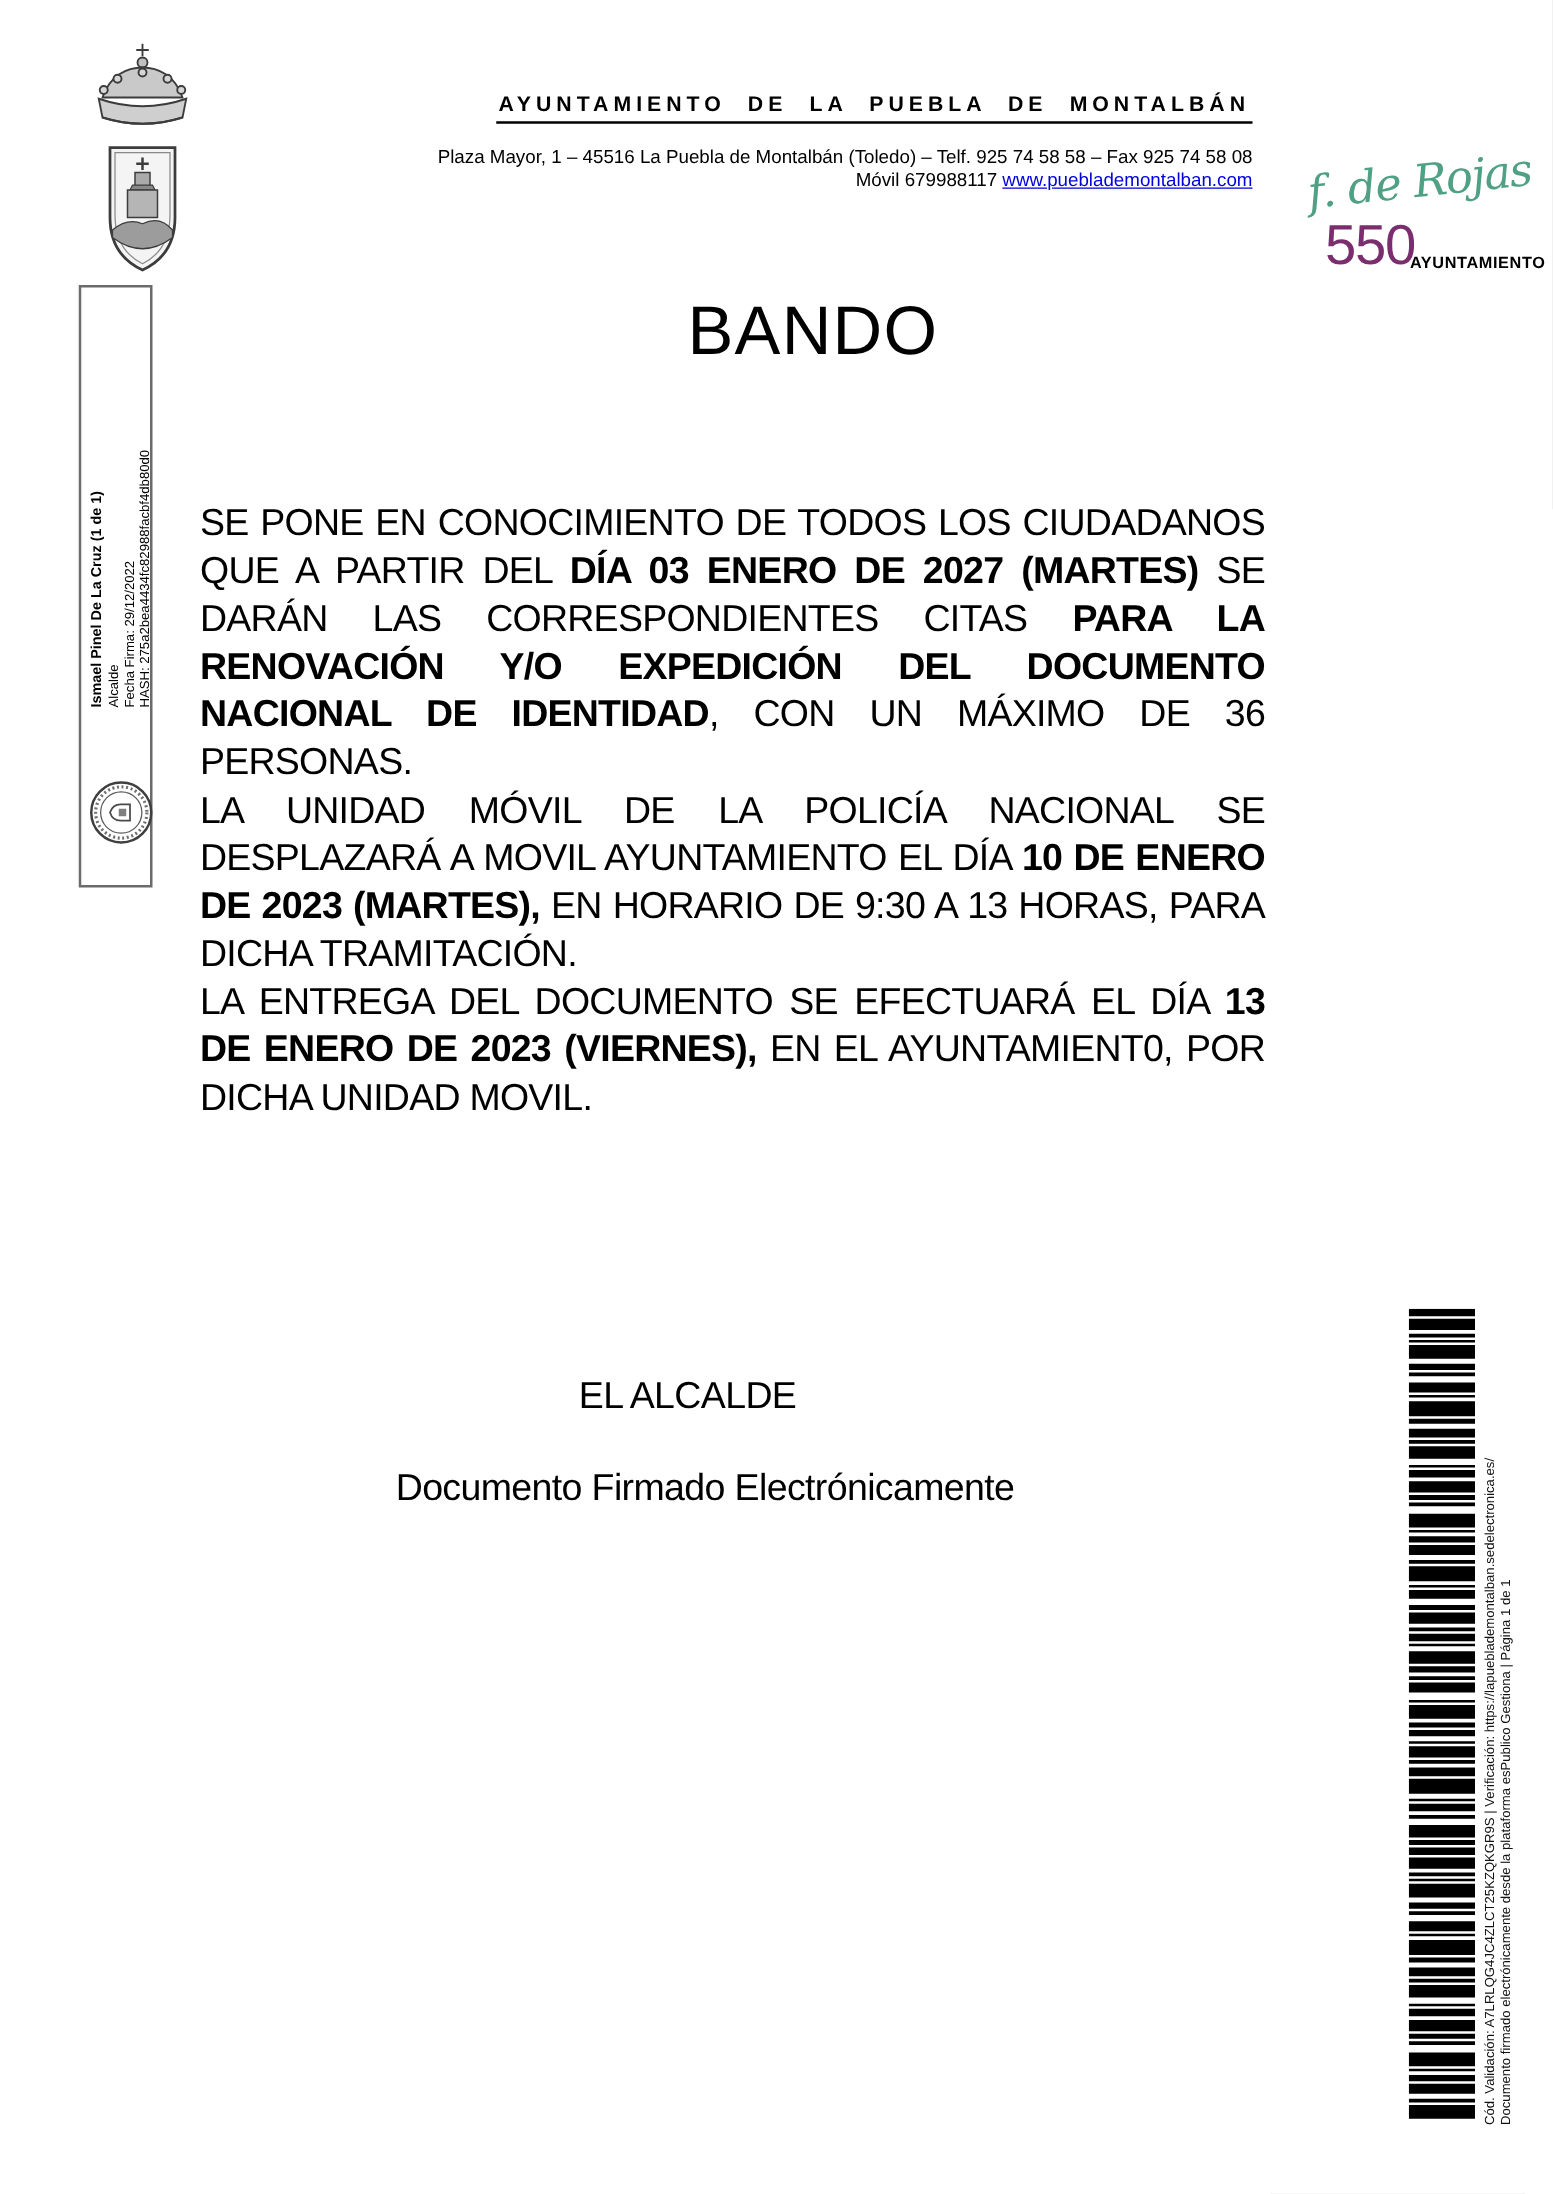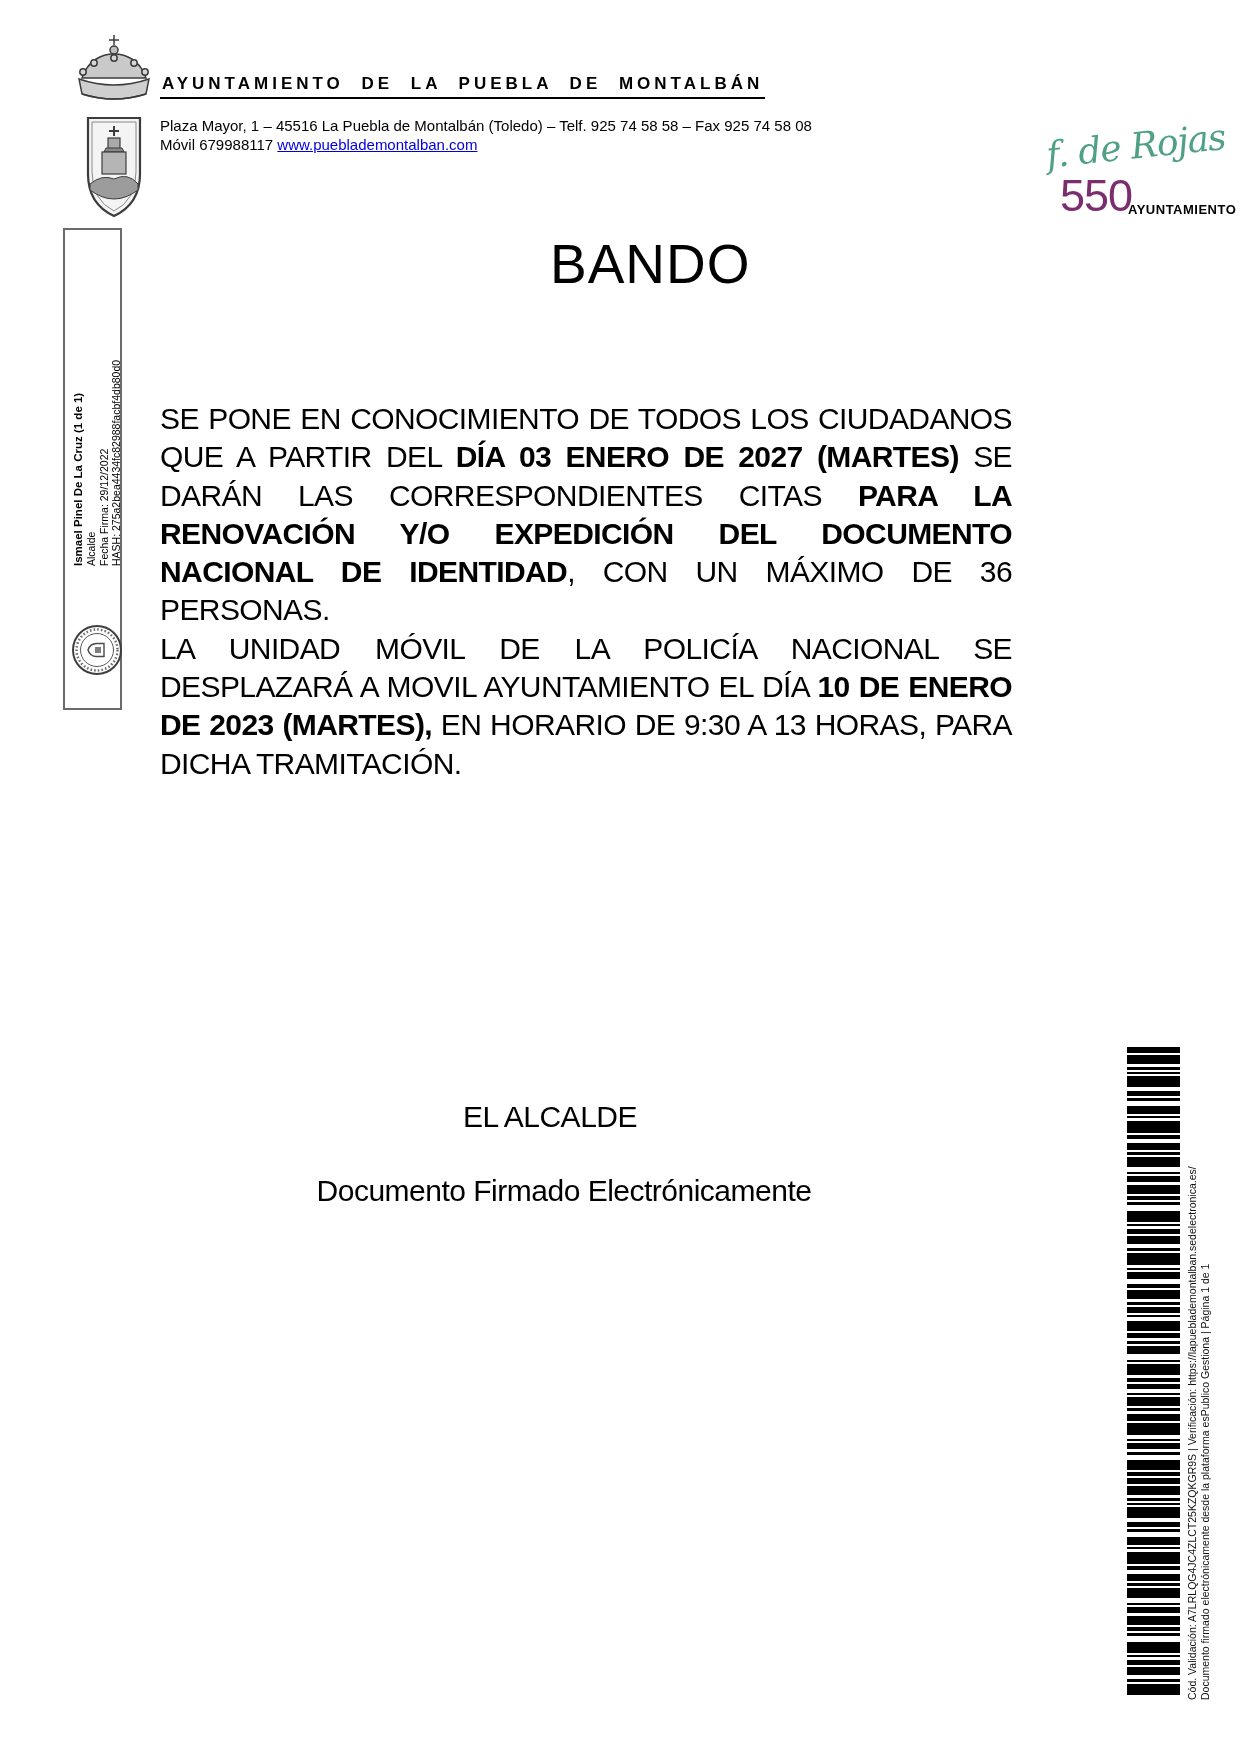--- a/index.html
+++ b/index.html
@@ -3,21 +3,21 @@
 <meta charset="utf-8">
 <style>
   html,body{margin:0;padding:0;background:#e8e8e8;}
   .page{
     position:relative;width:1242px;height:1755px;background:#ffffff;
     overflow:hidden;font-family:"Liberation Sans",sans-serif;color:#000;
   }
 
   
   .coat{position:absolute;left:70px;top:32px;}
-  .hdr{position:absolute;left:160px;top:74px;width:842px;text-align:left;}
+  .hdr{position:absolute;left:160px;top:74px;width:842px;text-align:right;}
   .hdr-title{
     display:inline-block;font-weight:bold;font-size:17px;letter-spacing:4px;word-spacing:9px;
     border-bottom:2px solid #000;padding:0 2px 3px 2px;white-space:nowrap;
   }
   .hdr-line{font-size:15px;margin-top:18px;white-space:nowrap;}
   .hdr-line2{font-size:15px;margin-top:2px;white-space:nowrap;}
   .weblink{color:#0000dd;text-decoration:underline;cursor:pointer;}
 
   
   .logo550{position:absolute;left:1046px;top:126px;width:166px;height:96px;}
@@ -124,20 +124,21 @@
     <circle cx="26" cy="28" r="16.5" fill="none" stroke="#5a5a5a" stroke-width="1"></circle>
     <g transform="rotate(90 26 28)">
       <path d="M19.5 21 h13 v7.5 q0 6.5 -6.5 8.5 q-6.5 -2 -6.5 -8.5 Z" fill="none" stroke="#4a4a4a" stroke-width="1.4"></path>
       <rect x="23" y="24" width="6" height="6" fill="#7f7f7f"></rect>
     </g>
   </svg>
 
   <div class="bodytext">
       <div class="para"><span>SE PONE EN CONOCIMIENTO DE TODOS LOS CIUDADANOS QUE A PARTIR DEL </span><span class="b">DÍA 03 ENERO DE 2027 (MARTES)</span><span> SE DARÁN LAS CORRESPONDIENTES CITAS </span><span class="b">PARA LA RENOVACIÓN Y/O EXPEDICIÓN DEL DOCUMENTO NACIONAL DE IDENTIDAD</span><span>, CON UN MÁXIMO DE 36 PERSONAS.</span></div>
       <div class="para"><span>LA UNIDAD MÓVIL DE LA POLICÍA NACIONAL SE DESPLAZARÁ A MOVIL AYUNTAMIENTO EL DÍA </span><span class="b">10 DE ENERO DE 2023 (MARTES),</span><span> EN HORARIO DE 9:30 A 13 HORAS, PARA DICHA TRAMITACIÓN.</span></div>
+      <div class="para"><span>LA ENTREGA DEL DOCUMENTO SE EFECTUARÁ EL DÍA </span><span class="b">13 DE ENERO DE 2023 (VIERNES),</span><span> EN EL AYUNTAMIENT0, POR DICHA UNIDAD MOVIL.</span></div>
     </div>
 
   <div class="closing-role">EL ALCALDE</div>
   <div class="closing-signed">Documento Firmado Electrónicamente</div>
 
   <div class="barcode">
       <div style="height: 6px; background: rgb(0, 0, 0); margin-bottom: 2px;"></div>
       <div style="height: 9px; background: rgb(0, 0, 0); margin-bottom: 3px;"></div>
       <div style="height: 3px; background: rgb(0, 0, 0); margin-bottom: 2px;"></div>
       <div style="height: 2px; background: rgb(0, 0, 0); margin-bottom: 2px;"></div>

